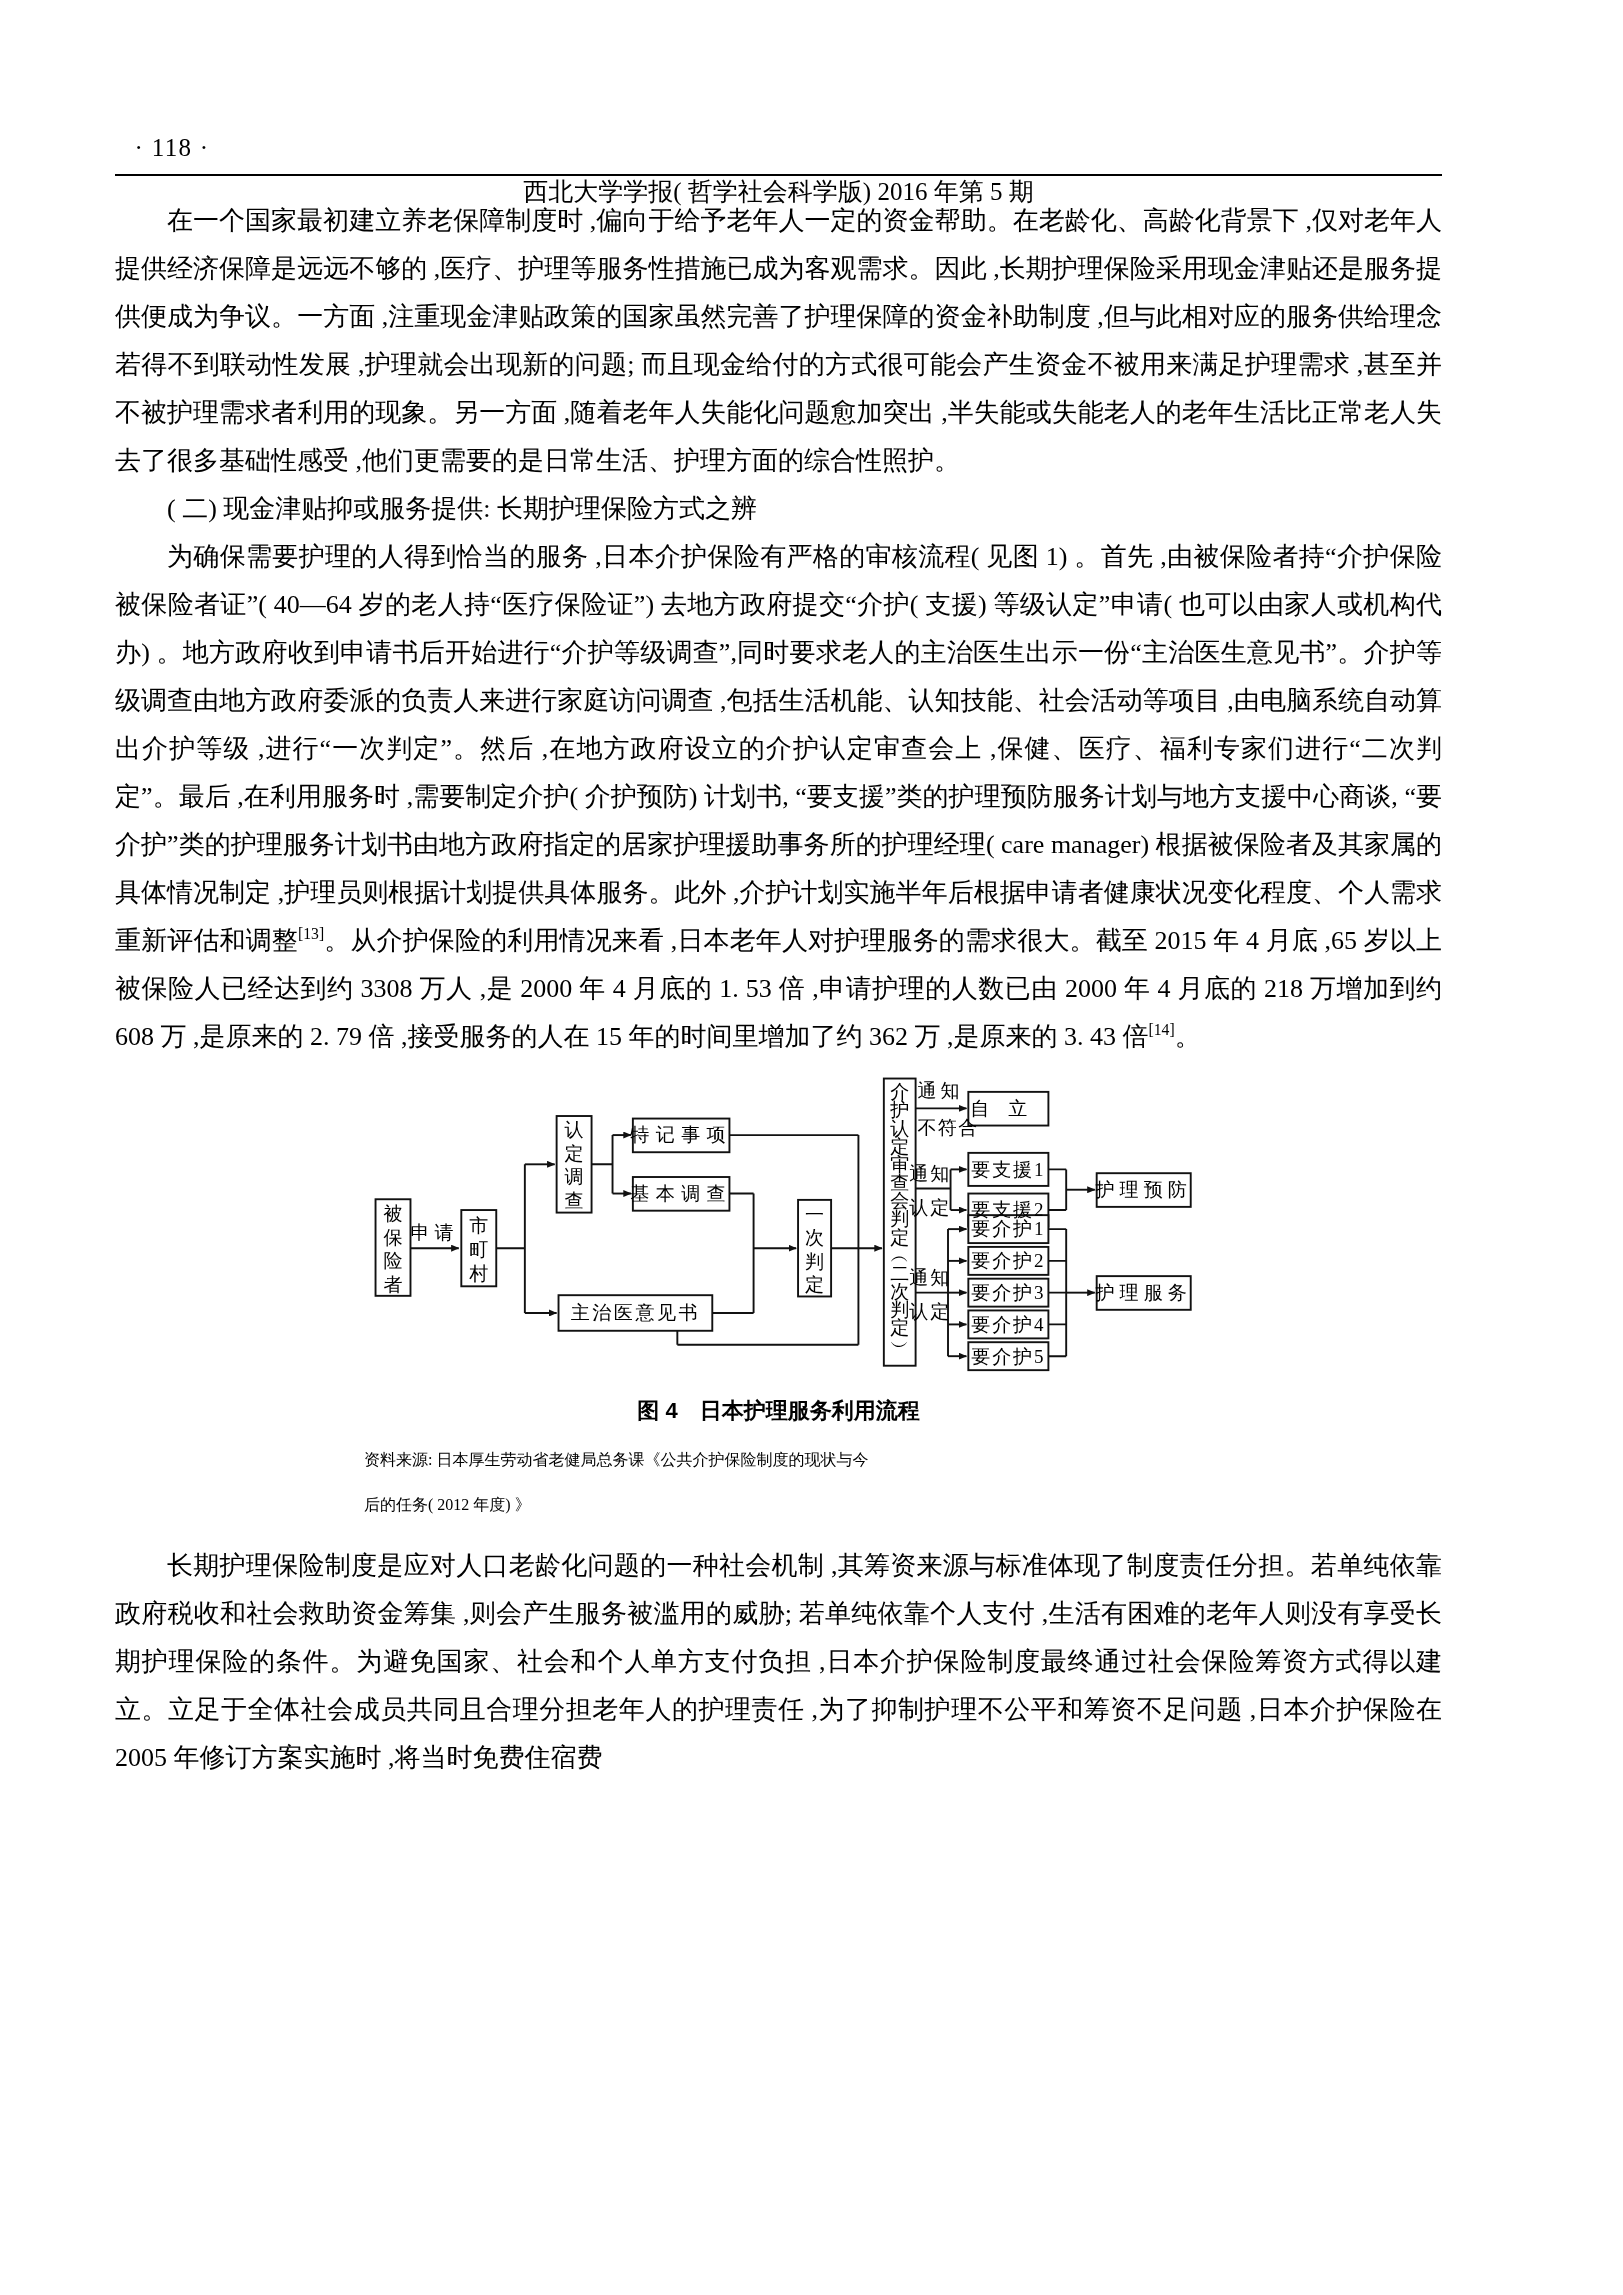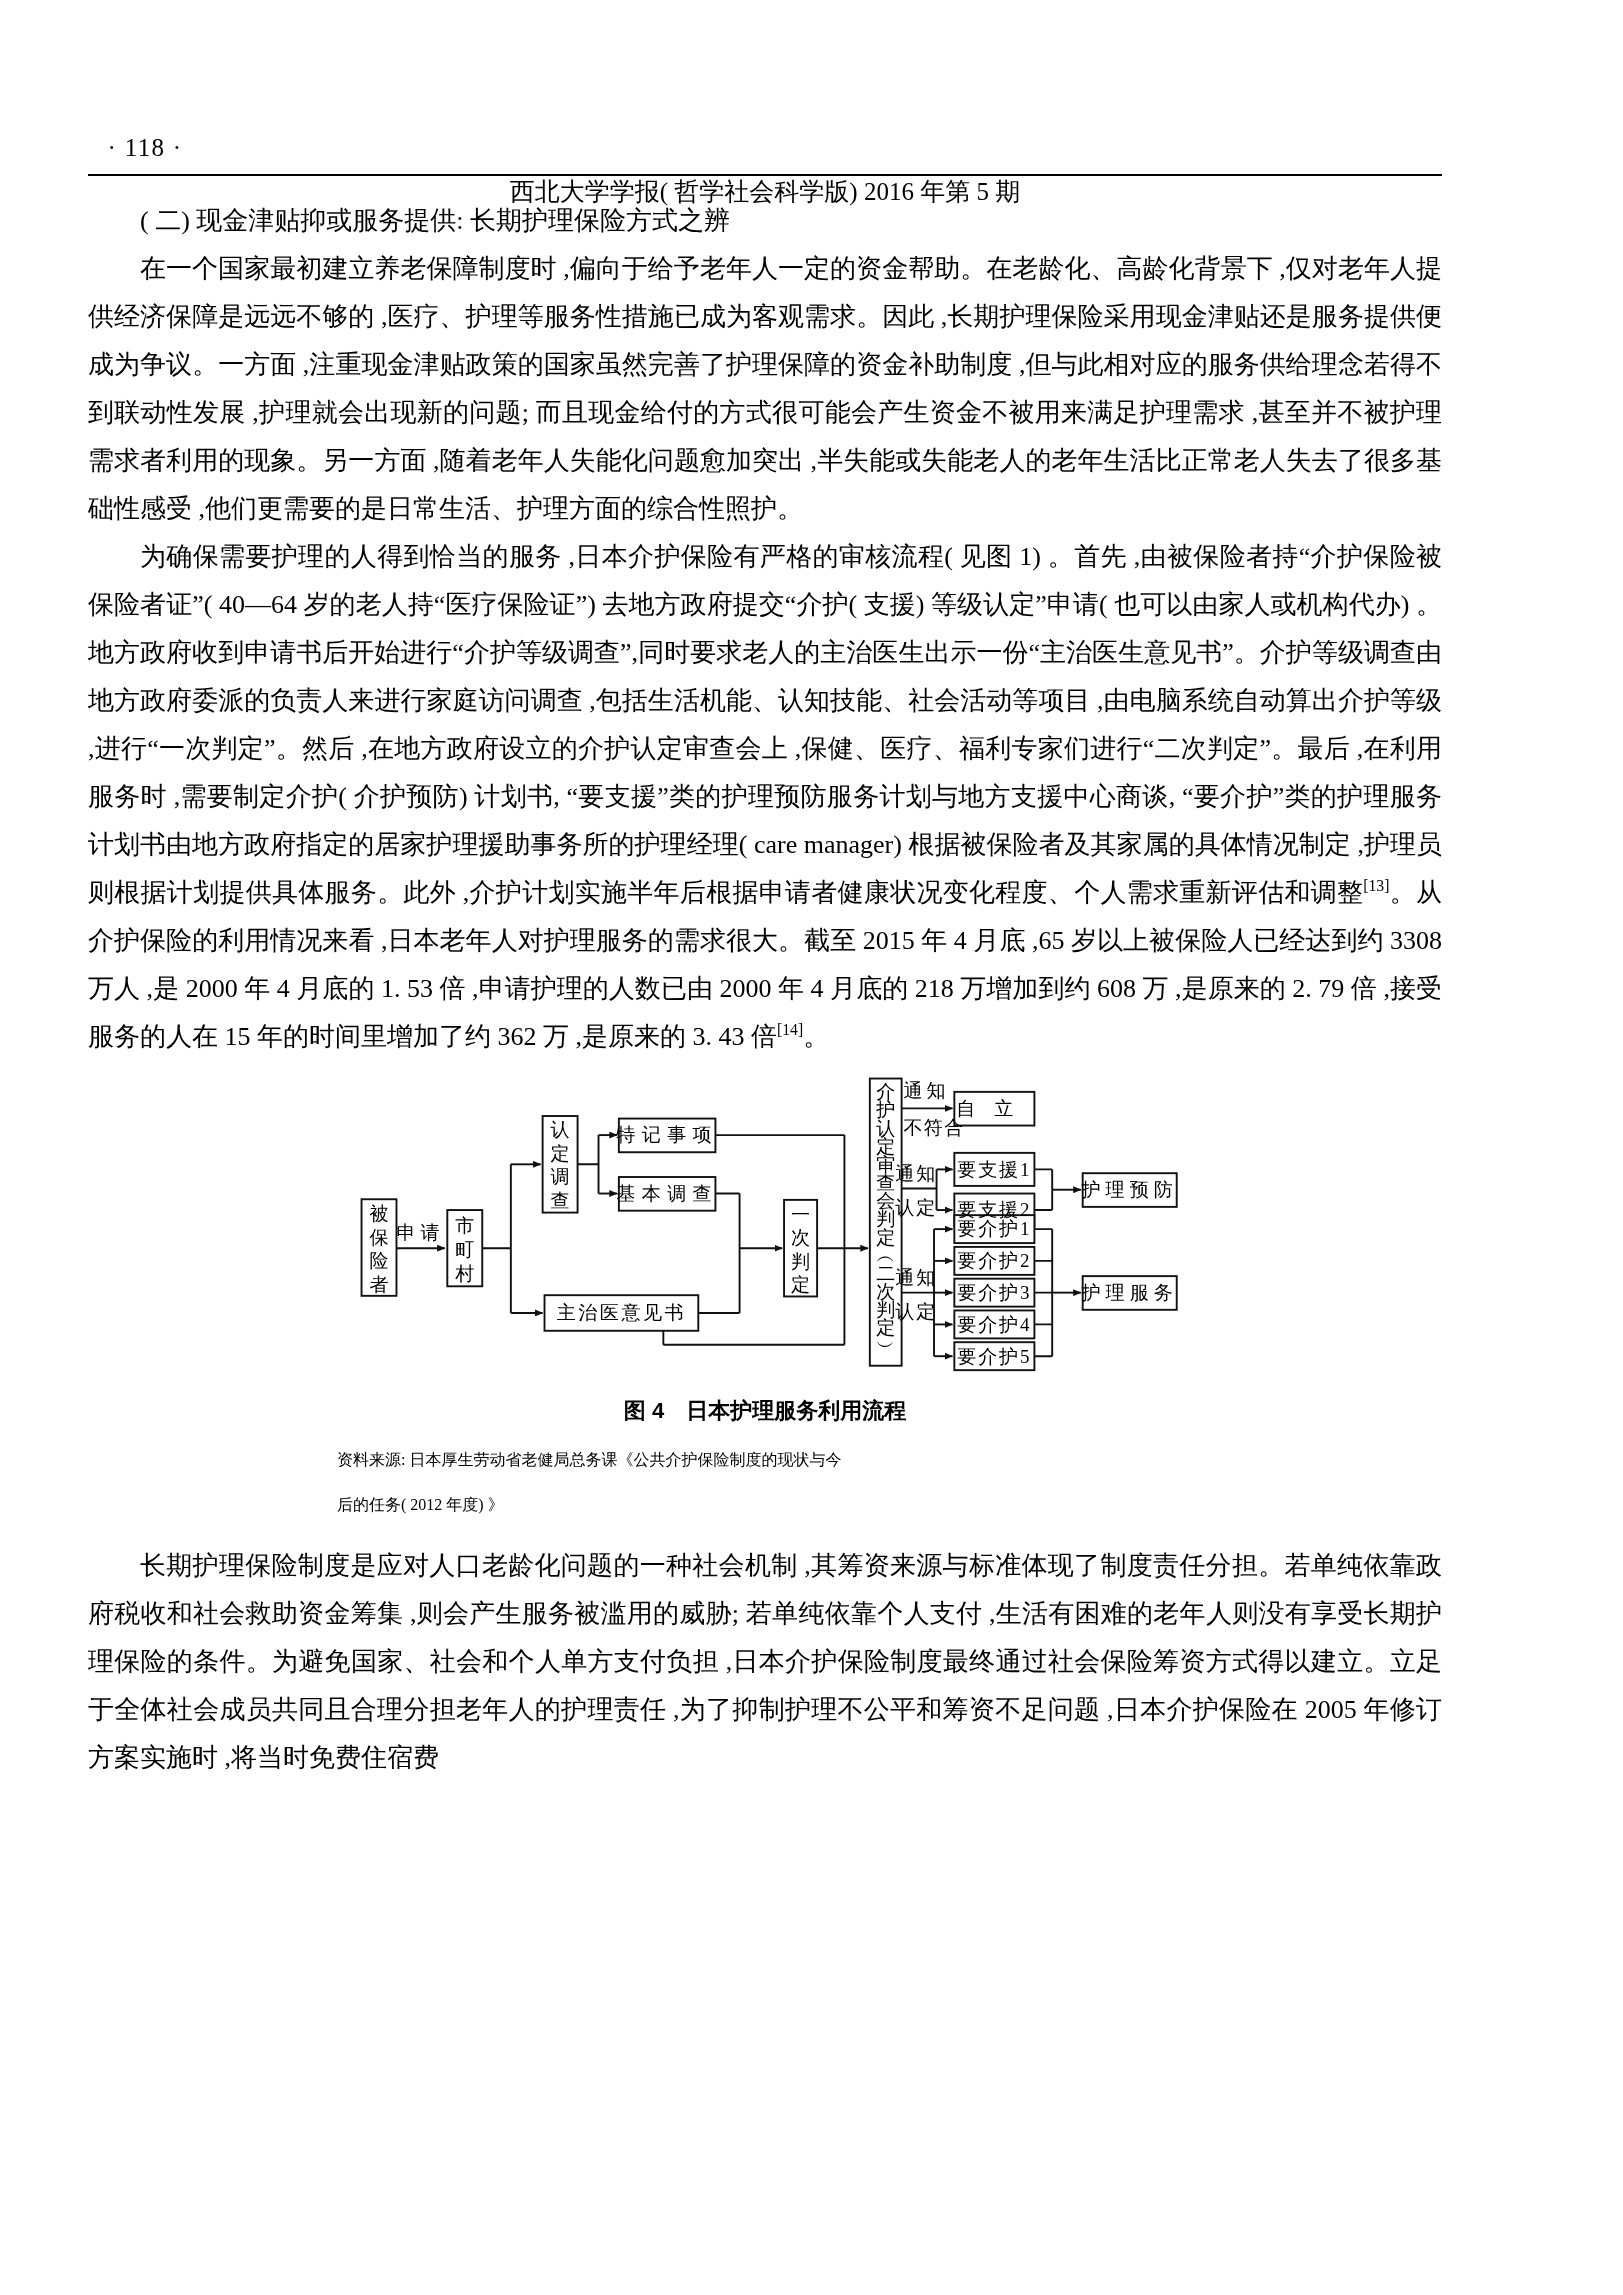--- a/index.html
+++ b/index.html
@@ -1,21 +1,21 @@
 <!DOCTYPE html>
 <html lang="zh" style="font-size:10.5px"><head>
 <meta charset="utf-8">
 <style>
   html,body { margin:0; padding:0; background:#ffffff; }
   .page {
     position:relative;
     width:1623px; height:2295px;
     background:#ffffff;
     box-sizing:border-box;
-    padding:131px 181px 0 88px;
+    padding:131px 181px 0 115px;
     font-family:"Liberation Serif", serif;
     color:#000;
   }
   .header { position:relative; text-align:center; font-size:25px; height:34px; line-height:34px; }
   .page-number { position:absolute; left:19.6px; top:0; letter-spacing:1.3px; }
   .journal-title { display:inline-block;margin-top:44px; }
   .rule { border:none; border-top:2.6px solid #000; margin:9.2px 0 0 0; }
   .body-text { margin-top:21px; font-size:26px; line-height:48px; text-align:justify; }
   .para { margin:0; }
   .para.indent, .para.heading { text-indent:52px; }
@@ -38,22 +38,22 @@
 
 <div class="page">
 
   <div class="header">
     <span class="page-number">· 118 ·</span>
     <span class="journal-title">西北大学学报( 哲学社会科学版) 2016 年第 5 期</span>
   </div>
   <hr class="rule">
 
   <div class="body-text">
+      <p class="para indent">在一个国家最初建立养老保障制度时 ,偏向于给予老年人一定的资金帮助。在老龄化、高龄化背景下 ,仅对老年人提供经济保障是远远不够的 ,医疗、护理等服务性措施已成为客观需求。因此 ,长期护理保险采用现金津贴还是服务提供便成为争议。一方面 ,注重现金津贴政策的国家虽然完善了护理保障的资金补助制度 ,但与此相对应的服务供给理念若得不到联动性发展 ,护理就会出现新的问题; 而且现金给付的方式很可能会产生资金不被用来满足护理需求 ,甚至并不被护理需求者利用的现象。另一方面 ,随着老年人失能化问题愈加突出 ,半失能或失能老人的老年生活比正常老人失去了很多基础性感受 ,他们更需要的是日常生活、护理方面的综合性照护。</p>
       <p class="para heading">( 二) 现金津贴抑或服务提供: 长期护理保险方式之辨</p>
-      <p class="para indent">在一个国家最初建立养老保障制度时 ,偏向于给予老年人一定的资金帮助。在老龄化、高龄化背景下 ,仅对老年人提供经济保障是远远不够的 ,医疗、护理等服务性措施已成为客观需求。因此 ,长期护理保险采用现金津贴还是服务提供便成为争议。一方面 ,注重现金津贴政策的国家虽然完善了护理保障的资金补助制度 ,但与此相对应的服务供给理念若得不到联动性发展 ,护理就会出现新的问题; 而且现金给付的方式很可能会产生资金不被用来满足护理需求 ,甚至并不被护理需求者利用的现象。另一方面 ,随着老年人失能化问题愈加突出 ,半失能或失能老人的老年生活比正常老人失去了很多基础性感受 ,他们更需要的是日常生活、护理方面的综合性照护。</p>
       <p class="para indent">为确保需要护理的人得到恰当的服务 ,日本介护保险有严格的审核流程( 见图 1) 。首先 ,由被保险者持“介护保险被保险者证”( 40—64 岁的老人持“医疗保险证”) 去地方政府提交“介护( 支援) 等级认定”申请( 也可以由家人或机构代办) 。地方政府收到申请书后开始进行“介护等级调查”,同时要求老人的主治医生出示一份“主治医生意见书”。介护等级调查由地方政府委派的负责人来进行家庭访问调查 ,包括生活机能、认知技能、社会活动等项目 ,由电脑系统自动算出介护等级 ,进行“一次判定”。然后 ,在地方政府设立的介护认定审查会上 ,保健、医疗、福利专家们进行“二次判定”。最后 ,在利用服务时 ,需要制定介护( 介护预防) 计划书, “要支援”类的护理预防服务计划与地方支援中心商谈, “要介护”类的护理服务计划书由地方政府指定的居家护理援助事务所的护理经理( care manager) 根据被保险者及其家属的具体情况制定 ,护理员则根据计划提供具体服务。此外 ,介护计划实施半年后根据申请者健康状况变化程度、个人需求重新评估和调整<sup>[13]</sup>。从介护保险的利用情况来看 ,日本老年人对护理服务的需求很大。截至 2015 年 4 月底 ,65 岁以上被保险人已经达到约 3308 万人 ,是 2000 年 4 月底的 1. 53 倍 ,申请护理的人数已由 2000 年 4 月底的 218 万增加到约 608 万 ,是原来的 2. 79 倍 ,接受服务的人在 15 年的时间里增加了约 362 万 ,是原来的 3. 43 倍<sup>[14]</sup>。</p>
     </div>
 
   <div class="figure-block">
     <svg class="flow-svg" viewBox="0 0 1300 485" xmlns="http://www.w3.org/2000/svg">
       <defs>
         <marker id="ah" markerWidth="13" markerHeight="11" refX="12" refY="5.5" orient="auto" markerUnits="userSpaceOnUse">
           <path d="M0,0 L13,5.5 L0,11 Z" fill="#111"></path>
         </marker>
       </defs>

